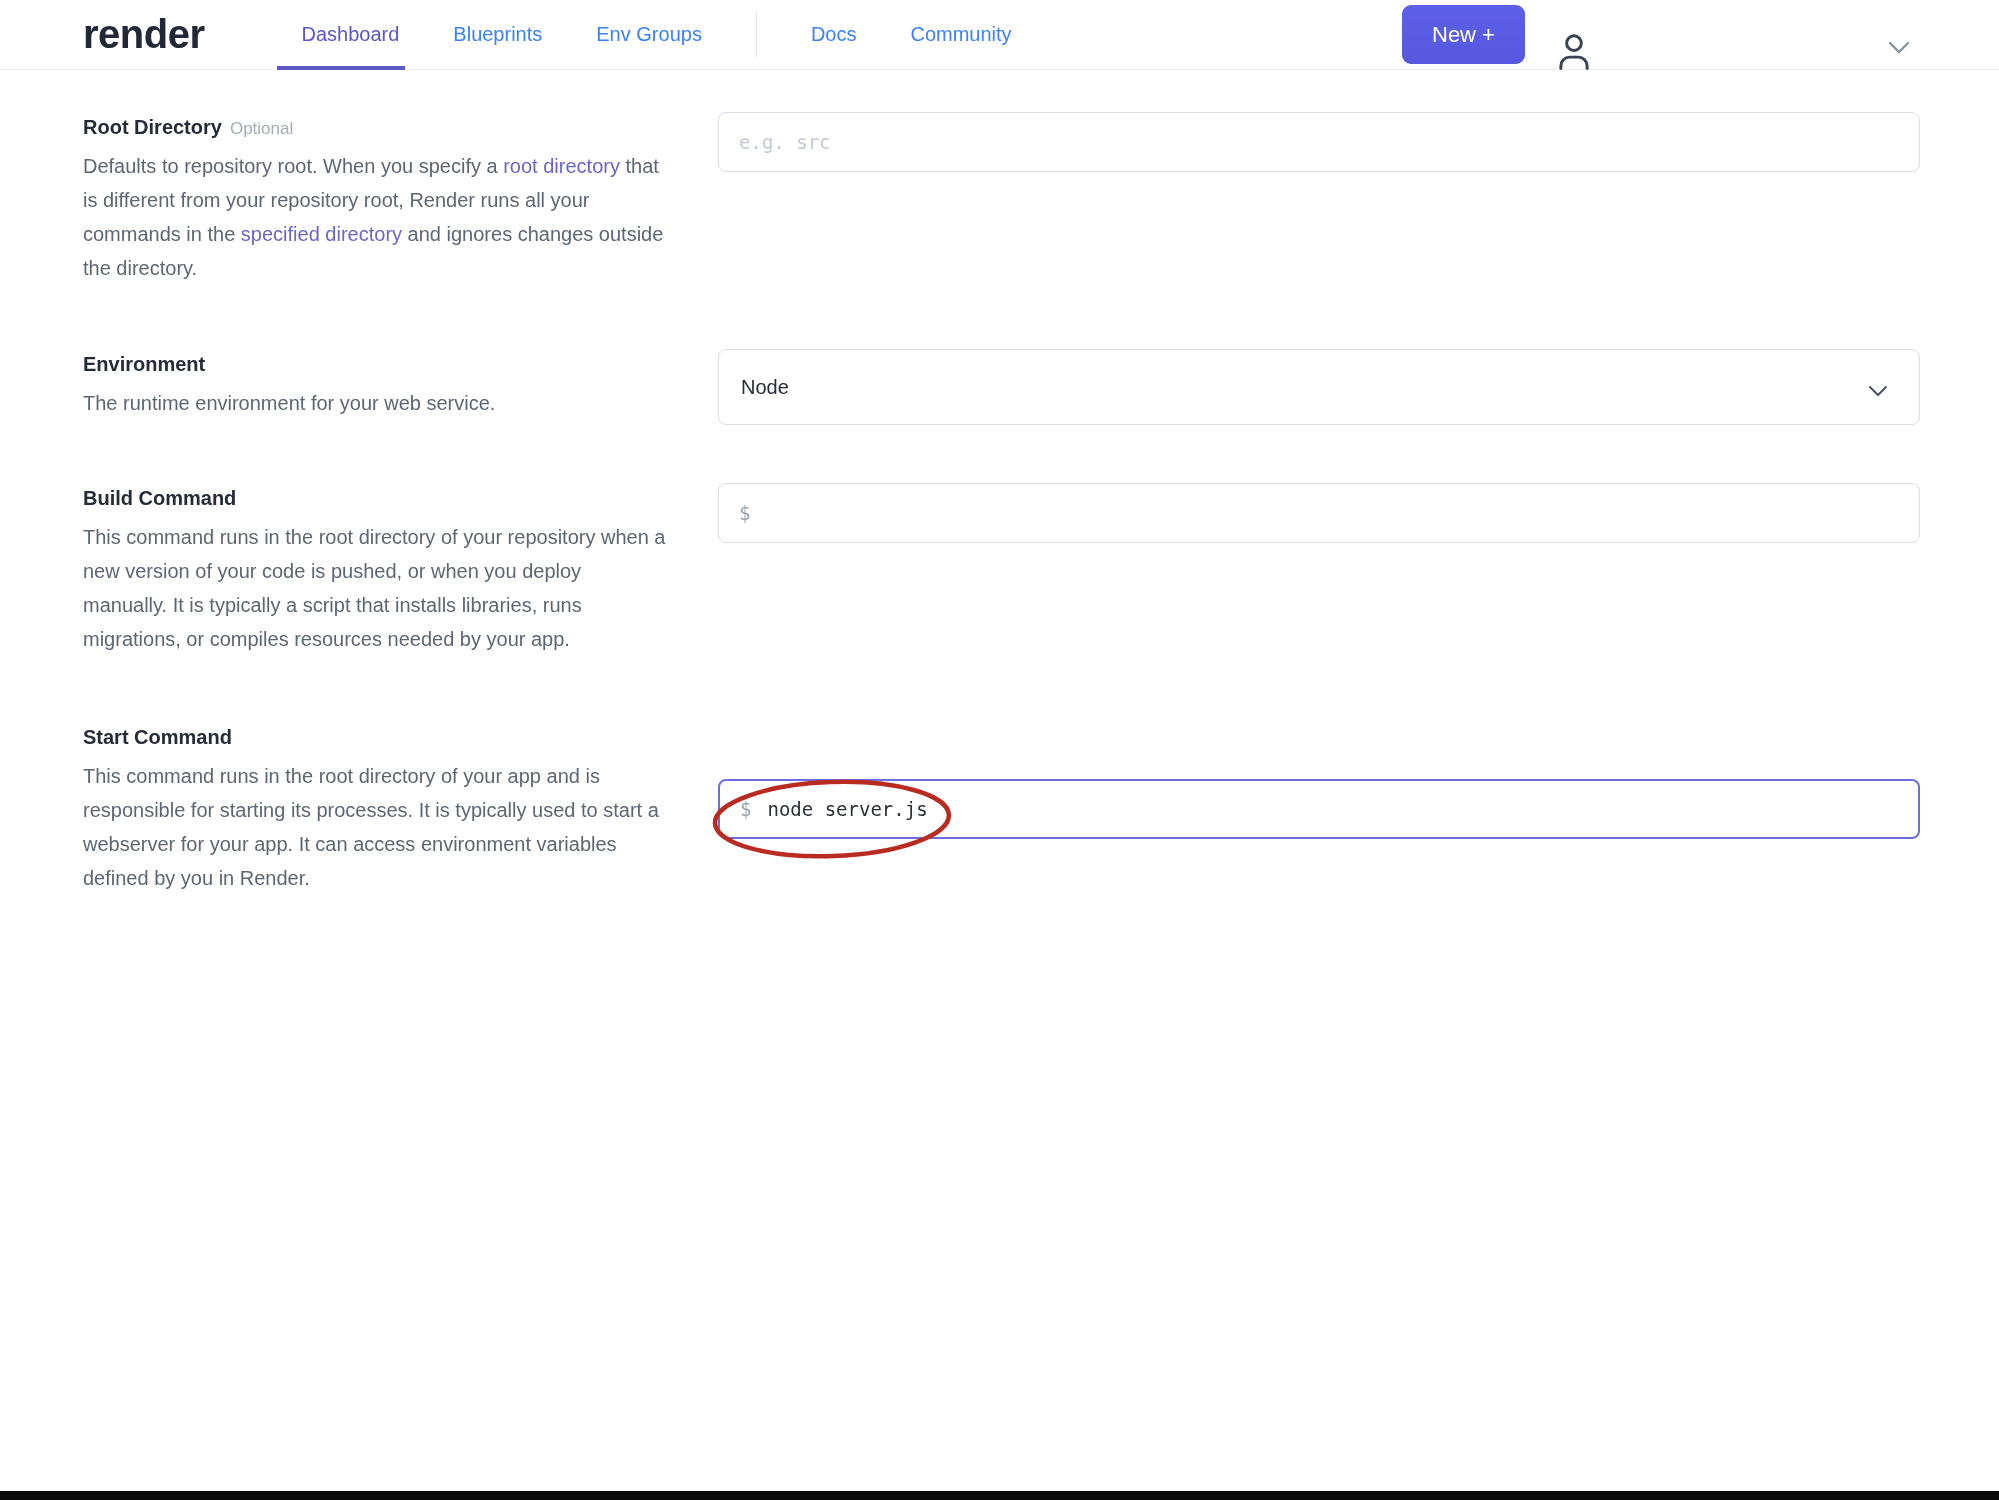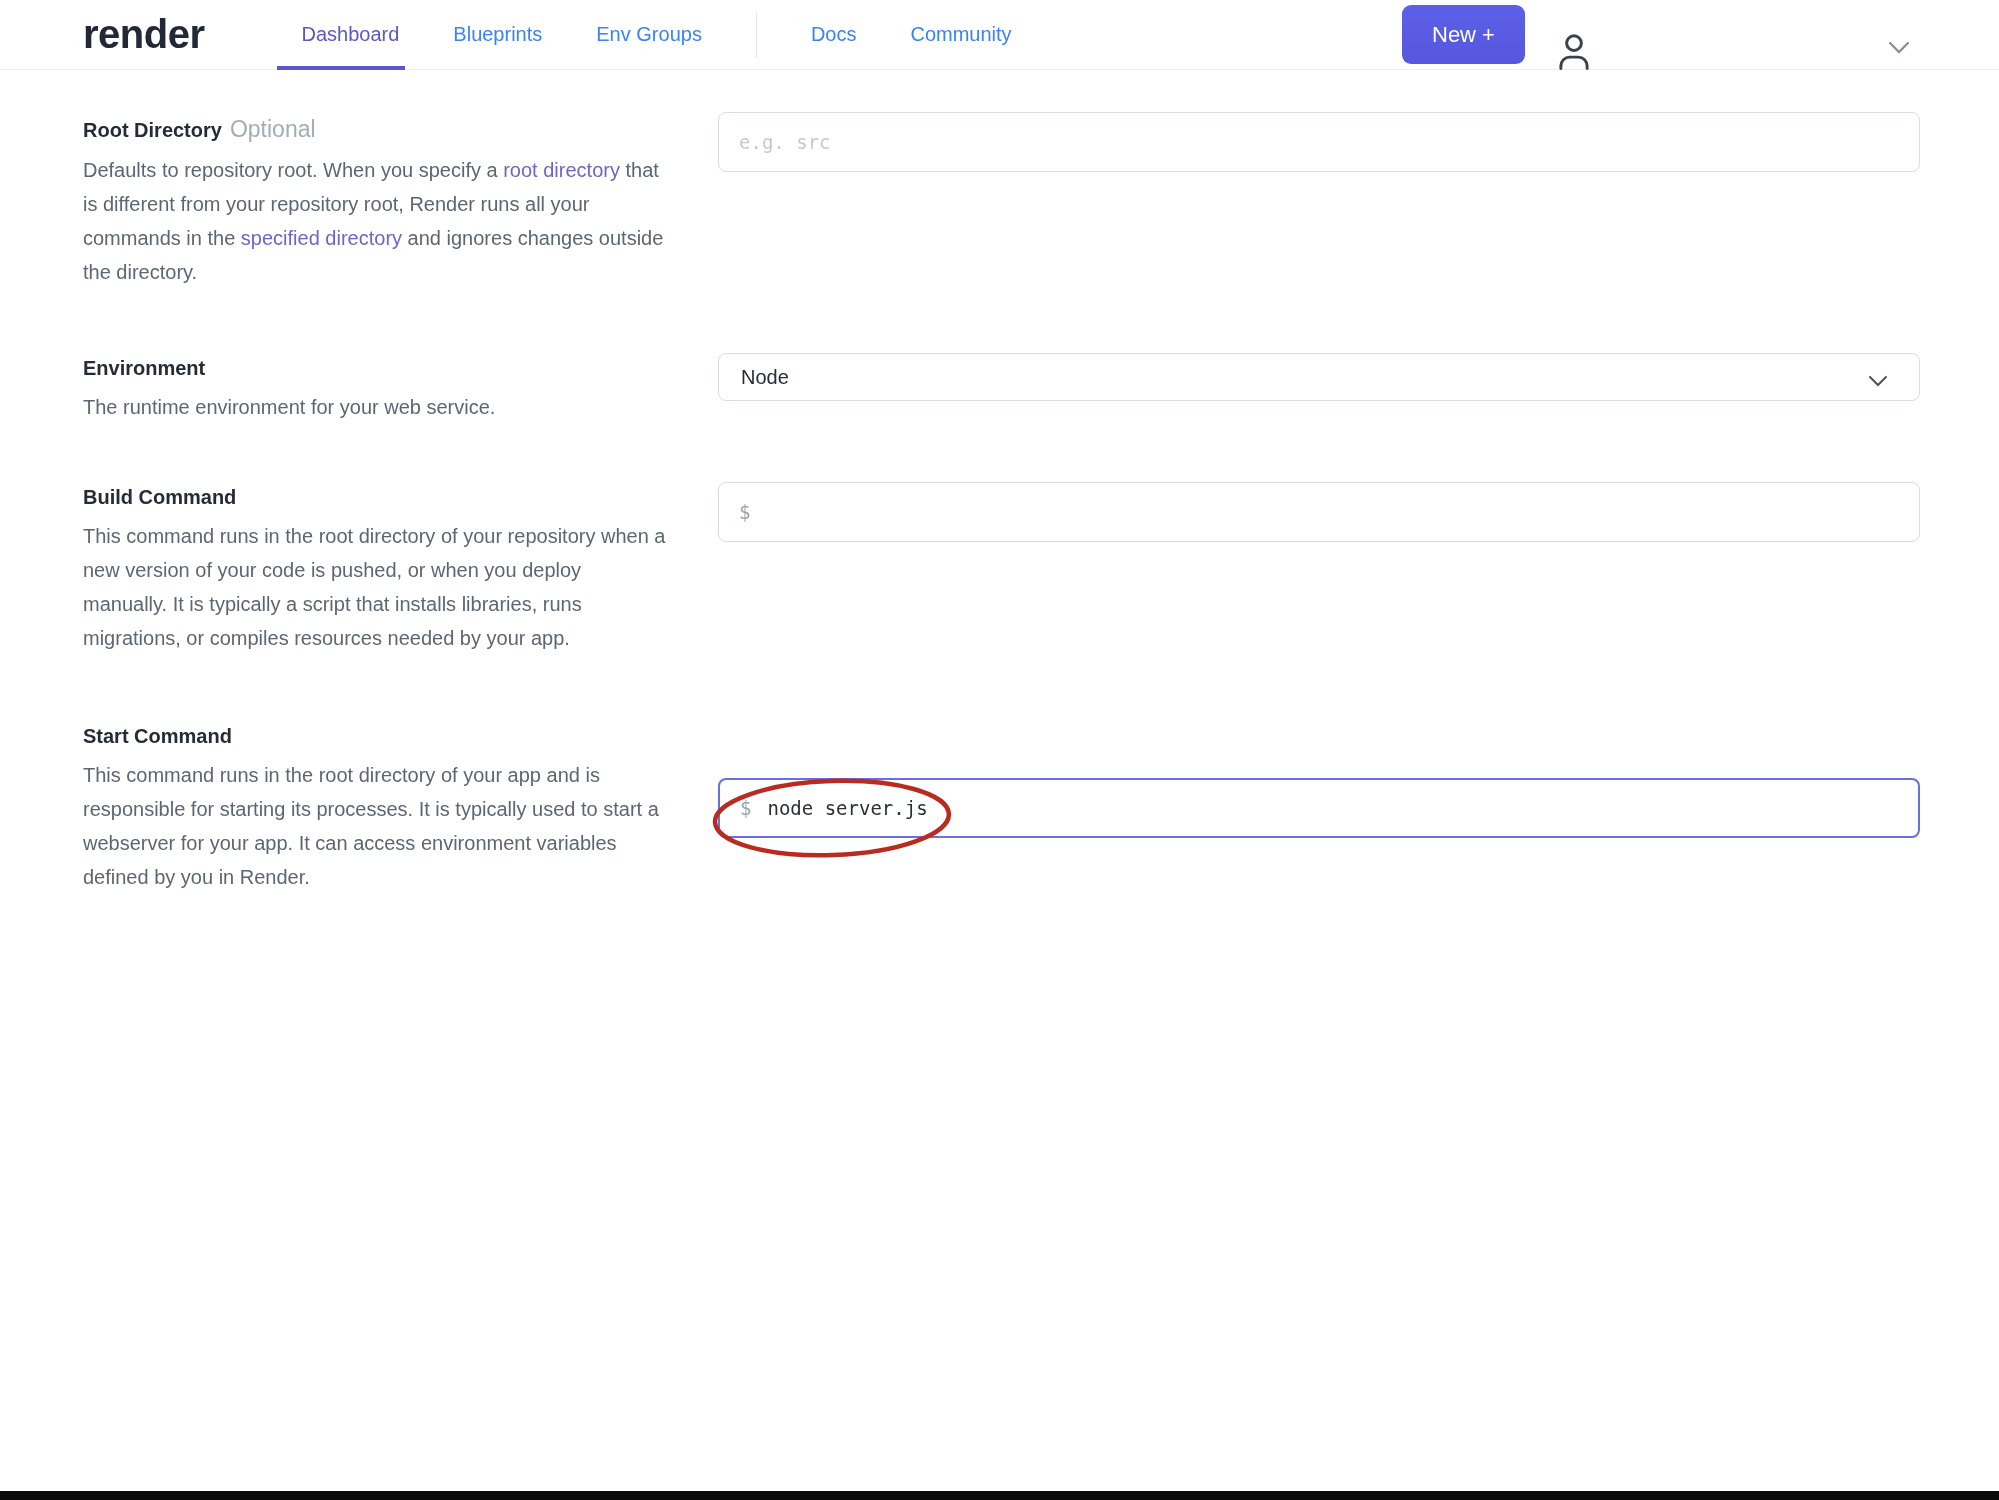--- a/index.html
+++ b/index.html
@@ -31,36 +31,36 @@
   main { padding-left: 83px; }
   .row { display: flex; align-items: flex-start; }
   .row .left  { width: 635px; flex: none; }
   .row .right { width: 1202px; flex: none; position: relative; }
   .row1 { margin-top: 42px; }
   .row2 { margin-top: 64px; }
   .row3 { margin-top: 58px; }
   .row4 { margin-top: 66px; align-items: center; }
 
   h3.sec-label { font-size: 20px; font-weight: 700; color: #252b37; margin: 4px 0 10px 0; }
-  .opt { font-size: 23px; font-weight: 400; color: #a4acb6; margin-left: 8px; }
+  .opt { font-size: 17px; font-weight: 400; color: #a4acb6; margin-left: 8px; }
   .desc { width: 585px; font-size: 20px; line-height: 34px; color: #5d6673; }
   .txt-link { color: #6b66c8; cursor: pointer; }
 
   .field { width: 100%; height: 60px; border: 1px solid #d9dde3; border-radius: 8px;
     background: #ffffff; display: flex; align-items: center; padding: 0 20px;
     font-family: "DejaVu Sans Mono", monospace; font-size: 19px; color: #2b3038; }
   input.bare { border: none; outline: none; width: 100%; height: 56px;
     font-family: "DejaVu Sans Mono", monospace; font-size: 19px; color: #2b3038;
     background: transparent; }
   input.bare::placeholder { color: #c3cad4; }
   .prefix { color: #99a2ae; margin-right: 16px; font-family: "DejaVu Sans Mono", monospace;
     font-size: 19px; }
   .field.focused { border: 2px solid #6a6ee0; }
 
-  .select { width: 100%; height: 48px; border: 1px solid #d9dde3; border-radius: 8px;
+  .select { width: 100%; height: 76px; border: 1px solid #d9dde3; border-radius: 8px;
     background: #ffffff; display: flex; align-items: center; padding: 0 30px 0 22px;
     font-size: 20px; color: #272d38; cursor: pointer; justify-content: space-between; }
   .select-chevron { width: 22px; height: 14px; flex: none; }
 
   .red-ellipse { position: absolute; left: -10px; top: -6px; pointer-events: none;
     transform: rotate(-2deg); }
 
   .bottom-bar { position: absolute; left: 0; bottom: 0; width: 1999px; height: 9px;
     background: #0b0b0b; }
 </style>

